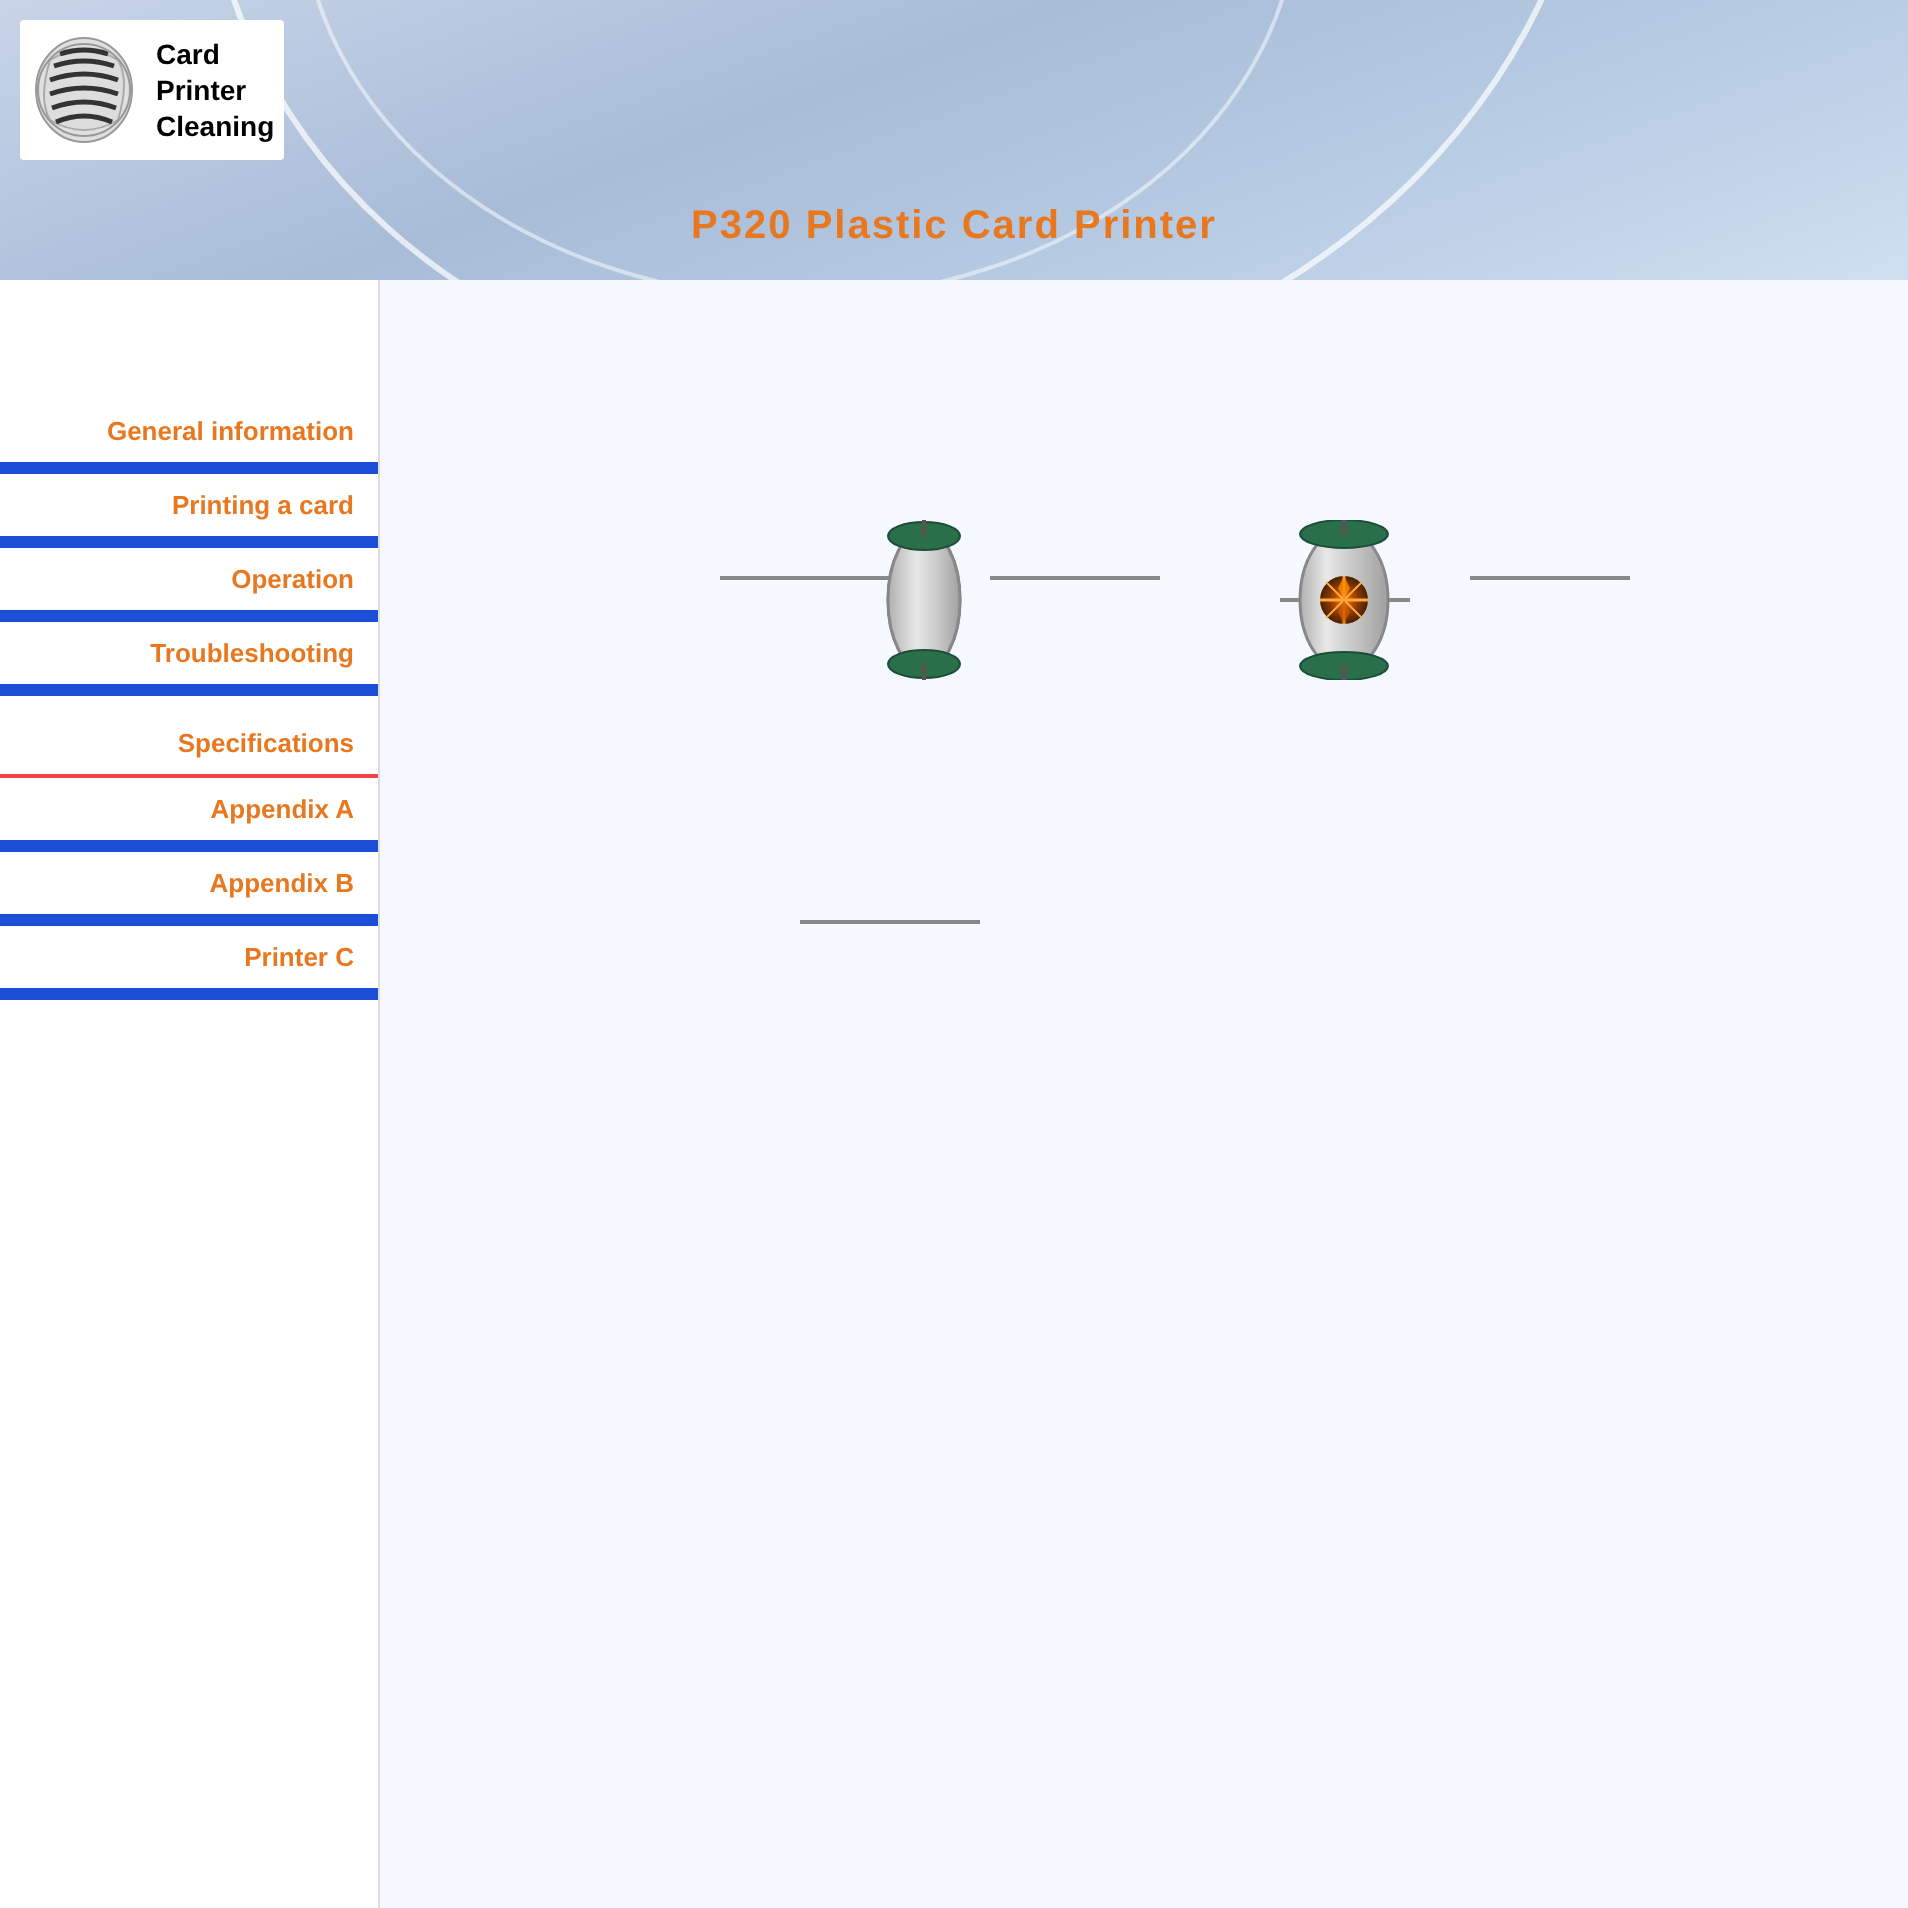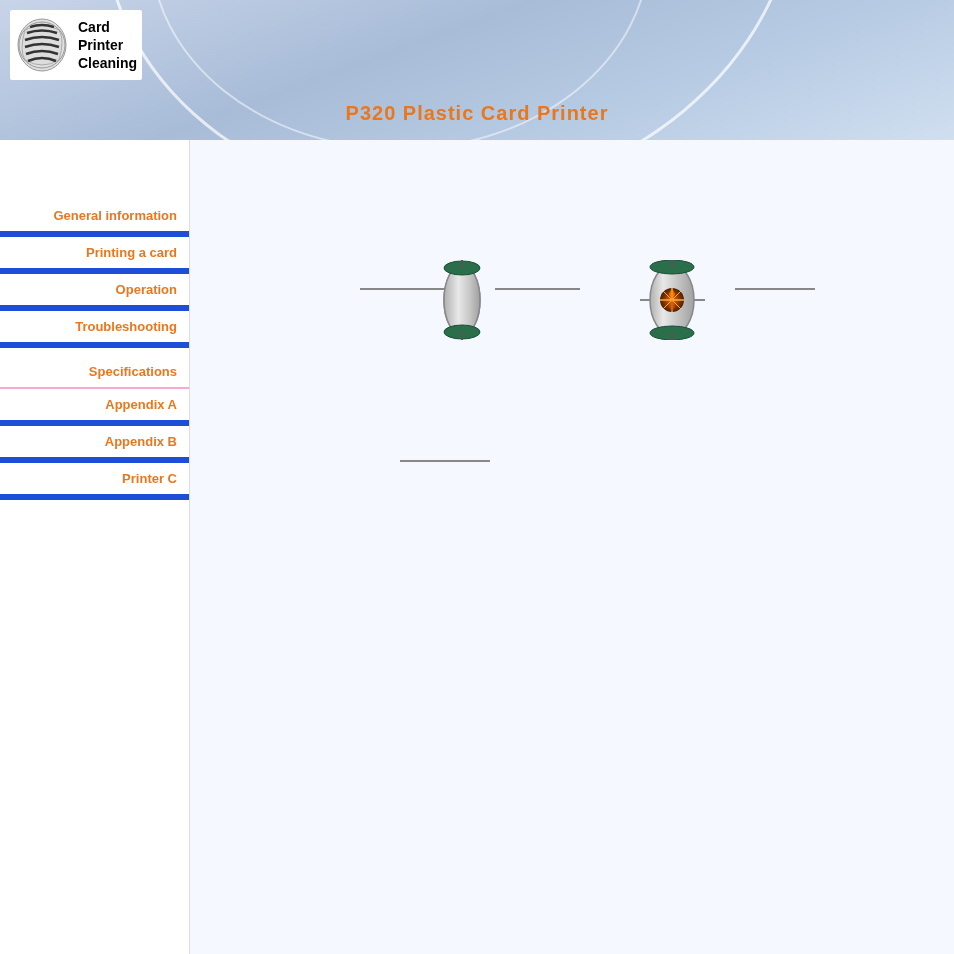--- a/index.html
+++ b/index.html
@@ -105,21 +105,21 @@
       padding: 8px 12px 8px 0;
       font-size: 13px;
       font-weight: bold;
       color: #e87820;
       cursor: pointer;
       border-bottom: 6px solid #1d4ed8;
       text-decoration: none;
     }
 
     .sidebar-item.spacer {
-      border-bottom: 2px solid #f9a8d4;
+      border-bottom: 2px solid #ef4444;
       margin-top: 8px;
     }
 
     
     .content {
       flex: 1;
       background: #f5f8ff;
       padding: 20px;
       position: relative;
     }

